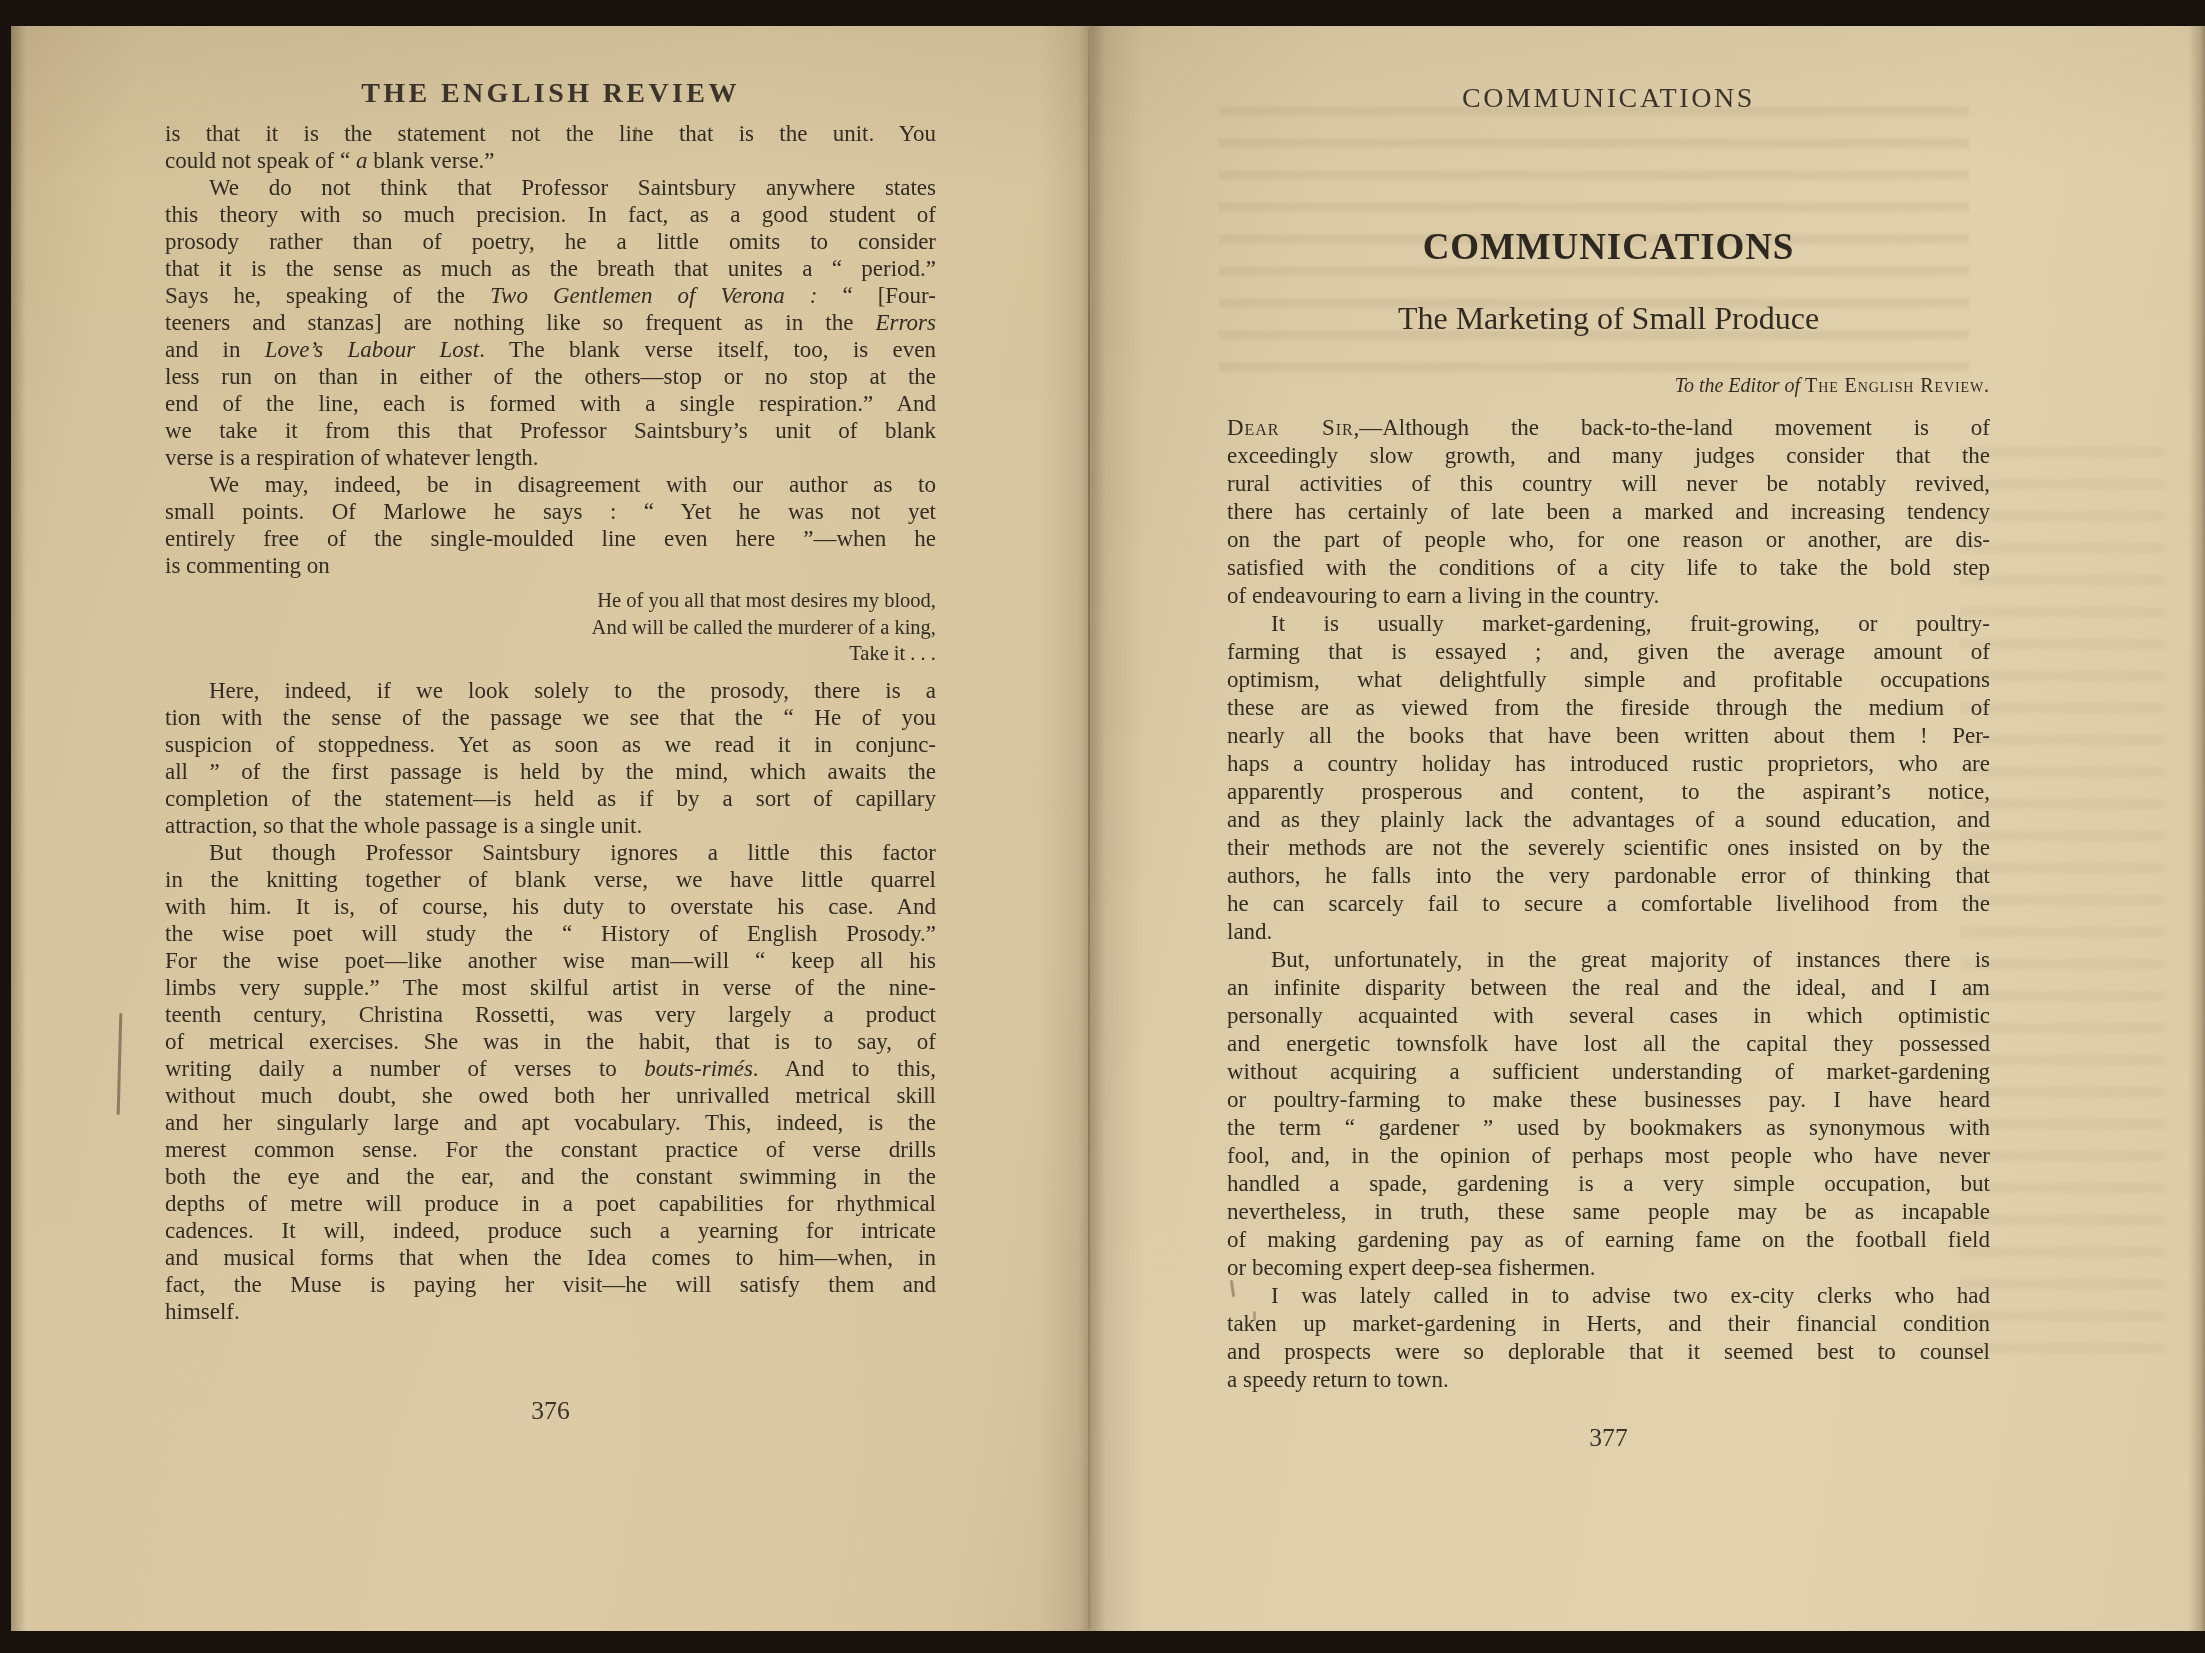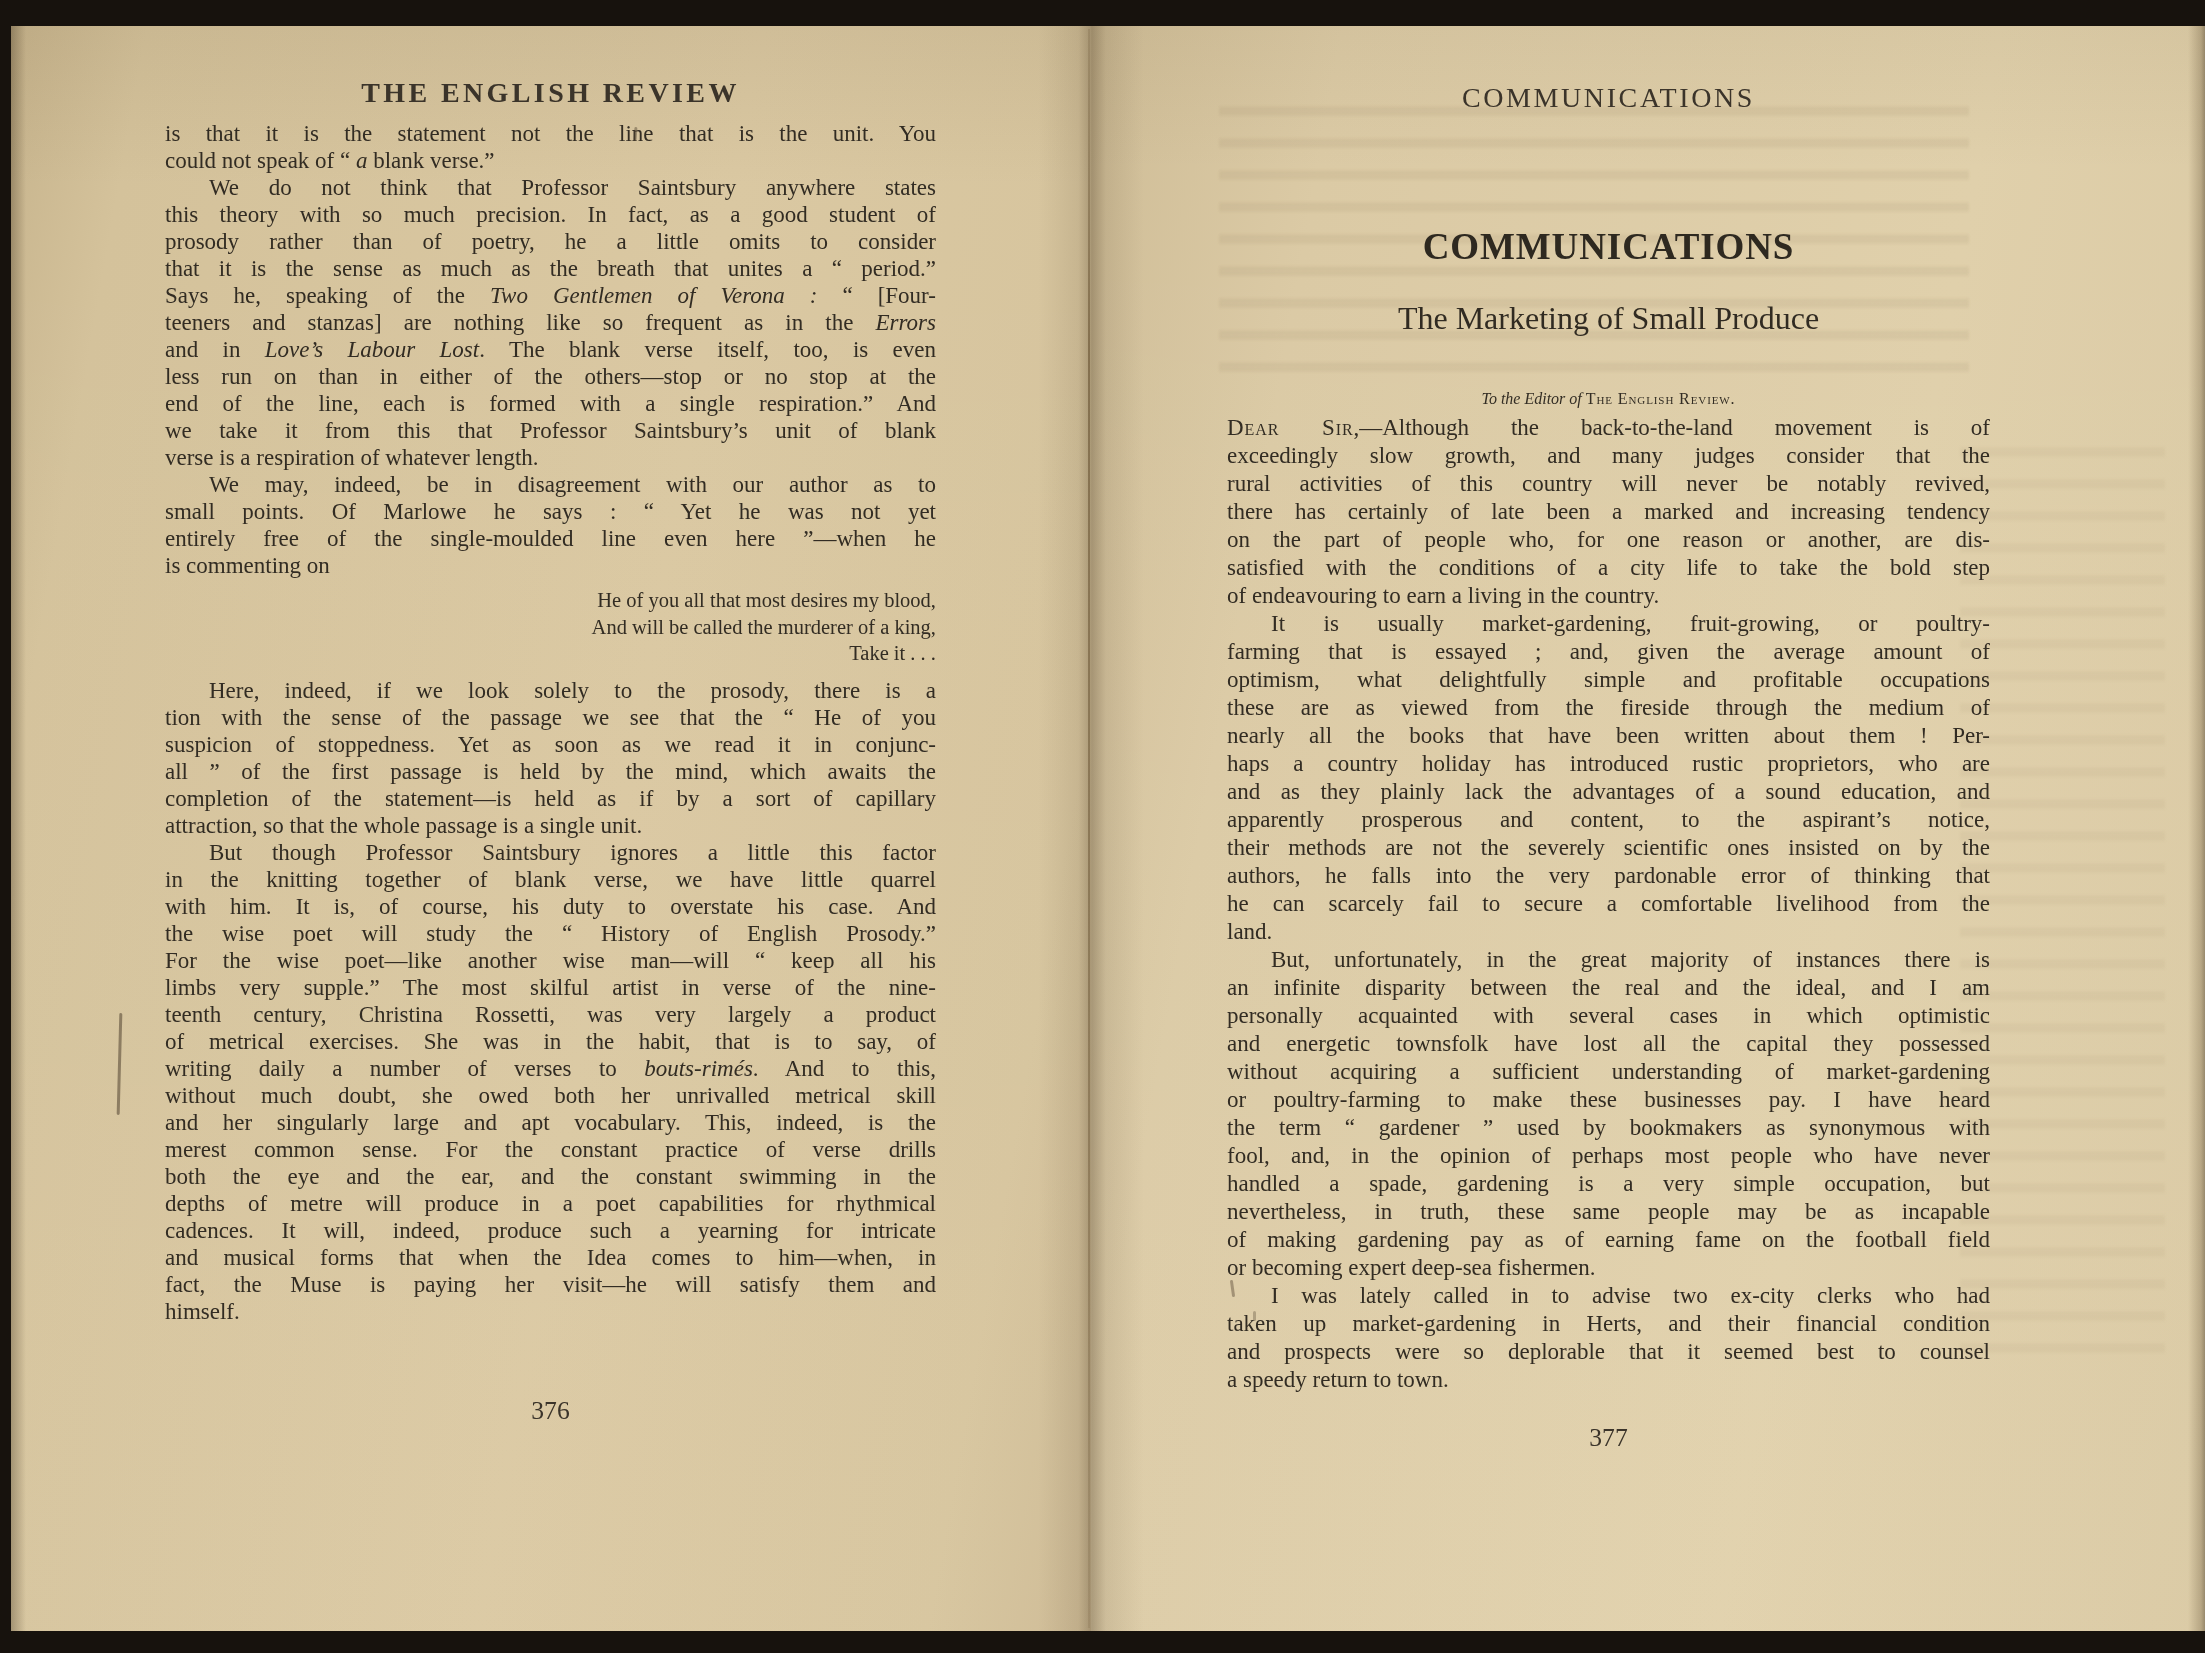--- a/index.html
+++ b/index.html
@@ -69,22 +69,22 @@
 
   .section-title{
     position:absolute;left:136px;width:763px;top:199px;text-align:center;
     font-size:37px;font-weight:700;letter-spacing:0.9px;color:#2e2920;
   }
   .article-title{
     position:absolute;left:136px;width:763px;top:274px;text-align:center;
     font-size:32px;color:#312b22;
   }
   .salutation{
-    position:absolute;left:136px;width:763px;top:364px;text-align:center;
-    font-size:16px;color:#332d24;
+    position:absolute;left:136px;width:763px;top:348px;text-align:right;
+    font-size:20px;color:#332d24;
   }
   .page-number{
     position:absolute;text-align:center;font-size:25.6px;color:#3b342a;
   }
   .page-left .page-number{left:154px;width:771px;top:1370px;}
   .page-right .page-number{left:136px;width:763px;top:1397px;}
 
   
   .pencil-margin-line{
     position:absolute;left:107px;top:987px;width:3.4px;height:102px;
@@ -183,22 +183,22 @@
       <div class="line"><span class="seg-n">there has certainly of late been a marked and increasing tendency</span></div>
       <div class="line"><span class="seg-n">on the part of people who, for one reason or another, are dis-</span></div>
       <div class="line"><span class="seg-n">satisfied with the conditions of a city life to take the bold step</span></div>
       <div class="line last"><span class="seg-n">of endeavouring to earn a living in the country.</span></div>
       <div class="line indent"><span class="seg-n">It is usually market-gardening, fruit-growing, or poultry-</span></div>
       <div class="line"><span class="seg-n">farming that is essayed ; and, given the average amount of</span></div>
       <div class="line"><span class="seg-n">optimism, what delightfully simple and profitable occupations</span></div>
       <div class="line"><span class="seg-n">these are as viewed from the fireside through the medium of</span></div>
       <div class="line"><span class="seg-n">nearly all the books that have been written about them !  Per-</span></div>
       <div class="line"><span class="seg-n">haps a country holiday has introduced rustic proprietors, who are</span></div>
+      <div class="line"><span class="seg-n">apparently prosperous and content, to the aspirant’s notice,</span></div>
       <div class="line"><span class="seg-n">and as they plainly lack the advantages of a sound education, and</span></div>
-      <div class="line"><span class="seg-n">apparently prosperous and content, to the aspirant’s notice,</span></div>
       <div class="line"><span class="seg-n">their methods are not the severely scientific ones insisted on by the</span></div>
       <div class="line"><span class="seg-n">authors, he falls into the very pardonable error of thinking that</span></div>
       <div class="line"><span class="seg-n">he can scarcely fail to secure a comfortable livelihood from the</span></div>
       <div class="line last"><span class="seg-n">land.</span></div>
       <div class="line indent"><span class="seg-n">But, unfortunately, in the great majority of instances there is</span></div>
       <div class="line"><span class="seg-n">an infinite disparity between the real and the ideal, and I am</span></div>
       <div class="line"><span class="seg-n">personally acquainted with several cases in which optimistic</span></div>
       <div class="line"><span class="seg-n">and energetic townsfolk have lost all the capital they possessed</span></div>
       <div class="line"><span class="seg-n">without acquiring a sufficient understanding of market-gardening</span></div>
       <div class="line"><span class="seg-n">or poultry-farming to make these businesses pay.  I have heard</span></div>

